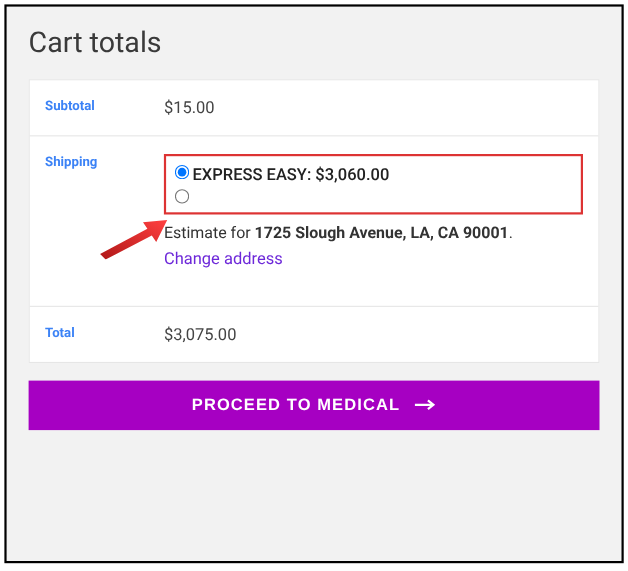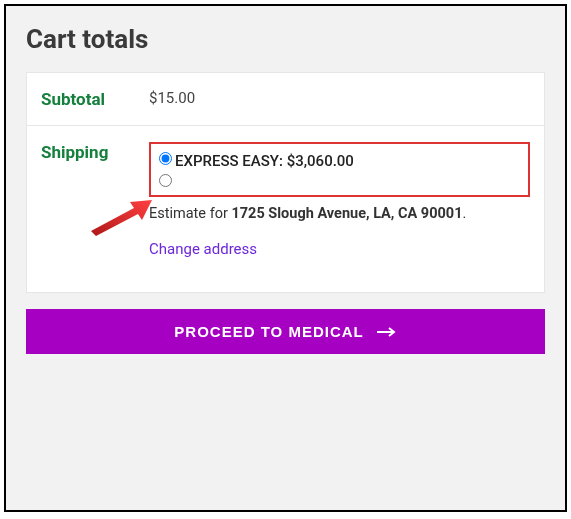--- a/index.html
+++ b/index.html
@@ -11,40 +11,40 @@
     }
     .frame {
       border: 2px solid #000;
       background: #f2f2f2;
       padding: 18px 20px 20px 20px;
       height: 508px;
       position: relative;
     }
     .title {
       font-size: 26px;
-      font-weight: 700;
+      font-weight: 400;
       color: #3a3a3a;
       margin-bottom: 18px;
     }
     .table {
       background: #fff;
       border: 1px solid #e6e6e6;
       width: 100%;
     }
     .row {
       display: flex;
       border-bottom: 1px solid #e6e6e6;
     }
     .row:last-child { border-bottom: none; }
     .label-cell {
       width: 122px;
       padding: 16px 12px 16px 14px;
       font-weight: 700;
-      color: #15803d;
-      font-size: 17px;
+      color: #3b82f6;
+      font-size: 12px;
       flex-shrink: 0;
     }
     .value-cell {
       flex: 1;
       padding: 16px 14px 16px 0;
       color: #444;
       font-size: 15px;
     }
     .shipping-options {
       border: 2px solid #d33;
@@ -65,21 +65,21 @@
       height: 13px;
       margin: 0;
     }
     .ship-opt label {
       cursor: pointer;
     }
     .estimate {
       font-size: 14.5px;
       color: #333;
       margin-top: 6px;
-      margin-bottom: 18px;
+      margin-bottom: 6px;
     }
     .estimate .addr { font-weight: 700; }
     .change-link {
       color: #6d28d9;
       font-size: 15px;
       text-decoration: none;
       display: inline-block;
       margin-bottom: 18px;
     }
     .checkout-btn {
@@ -131,20 +131,24 @@
             <input type="radio" name="ship" style="">
           </div>
         </div>
         <div class="estimate">
           <span>Estimate for </span><span class="addr">1725 Slough Avenue, LA, CA 90001</span>.
         </div>
         <a href="#" class="change-link">Change address</a>
       </div>
     </div>
 
+    <div class="row">
+      <div class="label-cell">Total</div>
+      <div class="value-cell">$3,075.00</div>
+    </div>
   </div>
 
   <button class="checkout-btn">
     <span>PROCEED TO MEDICAL</span>
     <span class="arrow">
       <svg width="20" height="10" viewBox="0 0 20 10">
           <line x1="0" y1="5" x2="16" y2="5" stroke="#fff" stroke-width="2"></line>
           <polyline points="12,1 17,5 12,9" fill="none" stroke="#fff" stroke-width="2"></polyline>
         </svg>
     </span>

